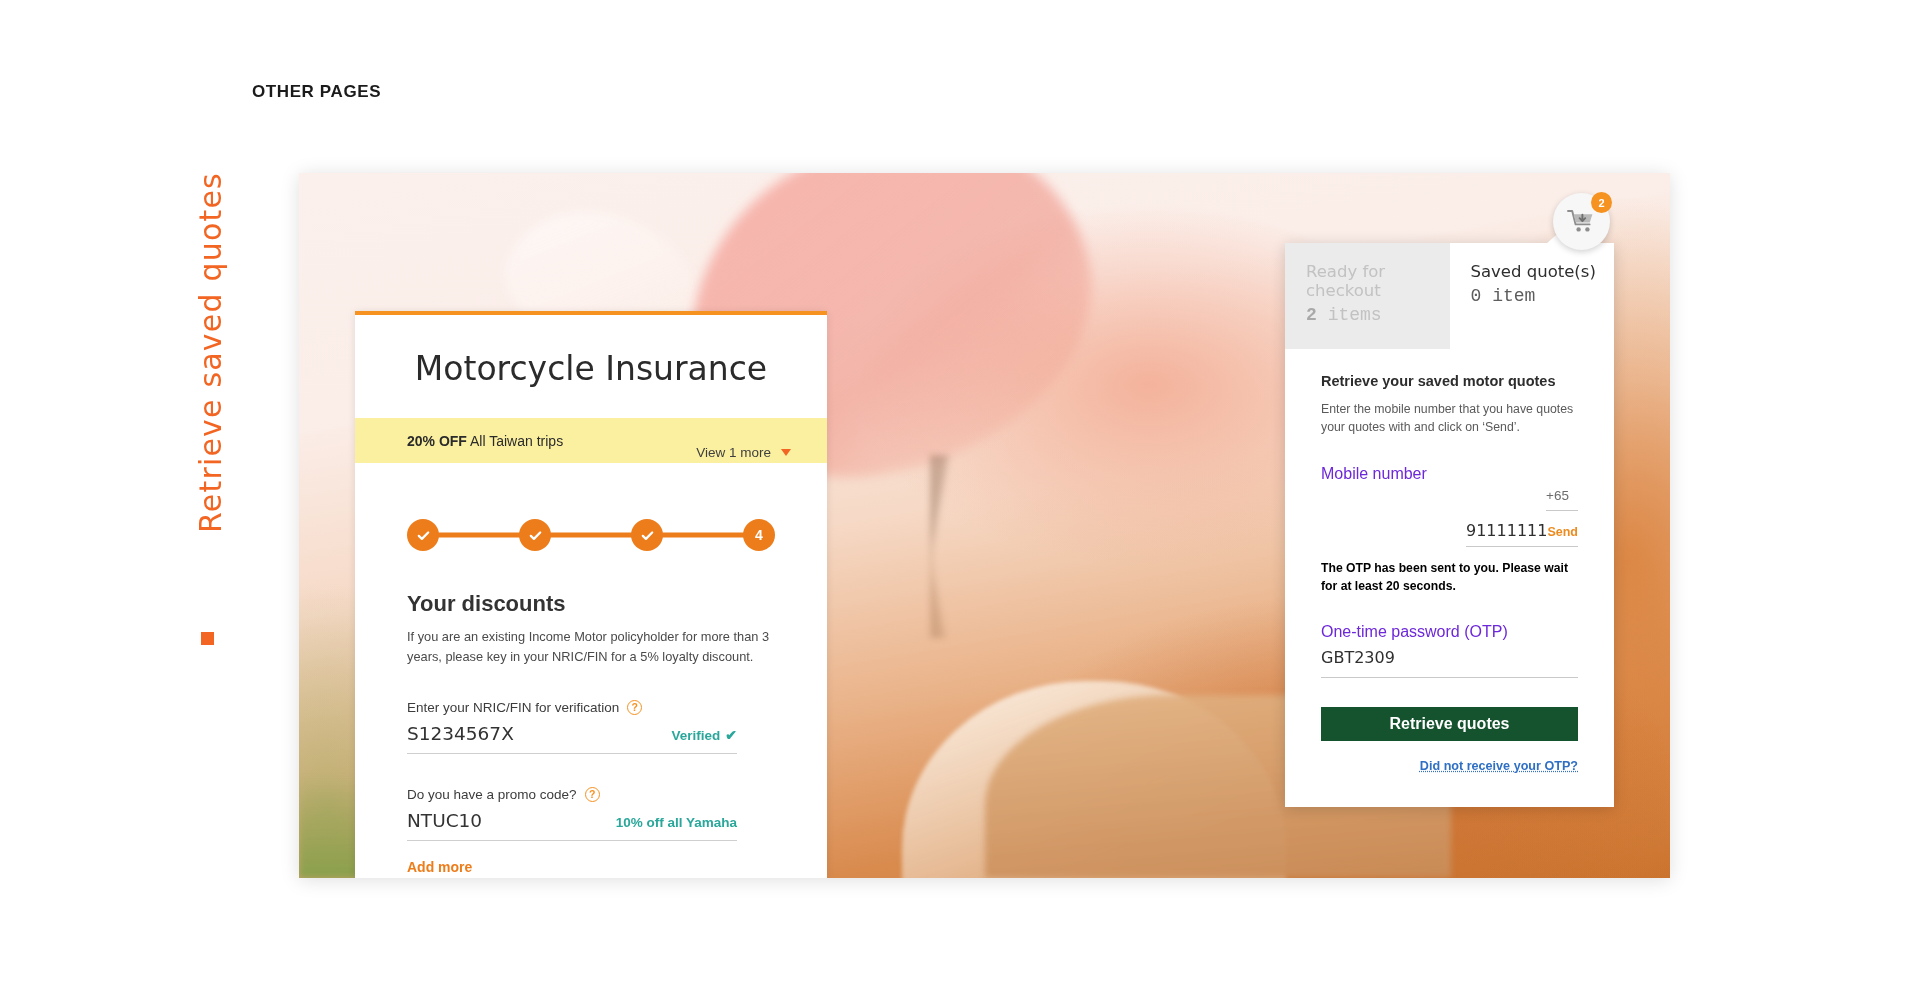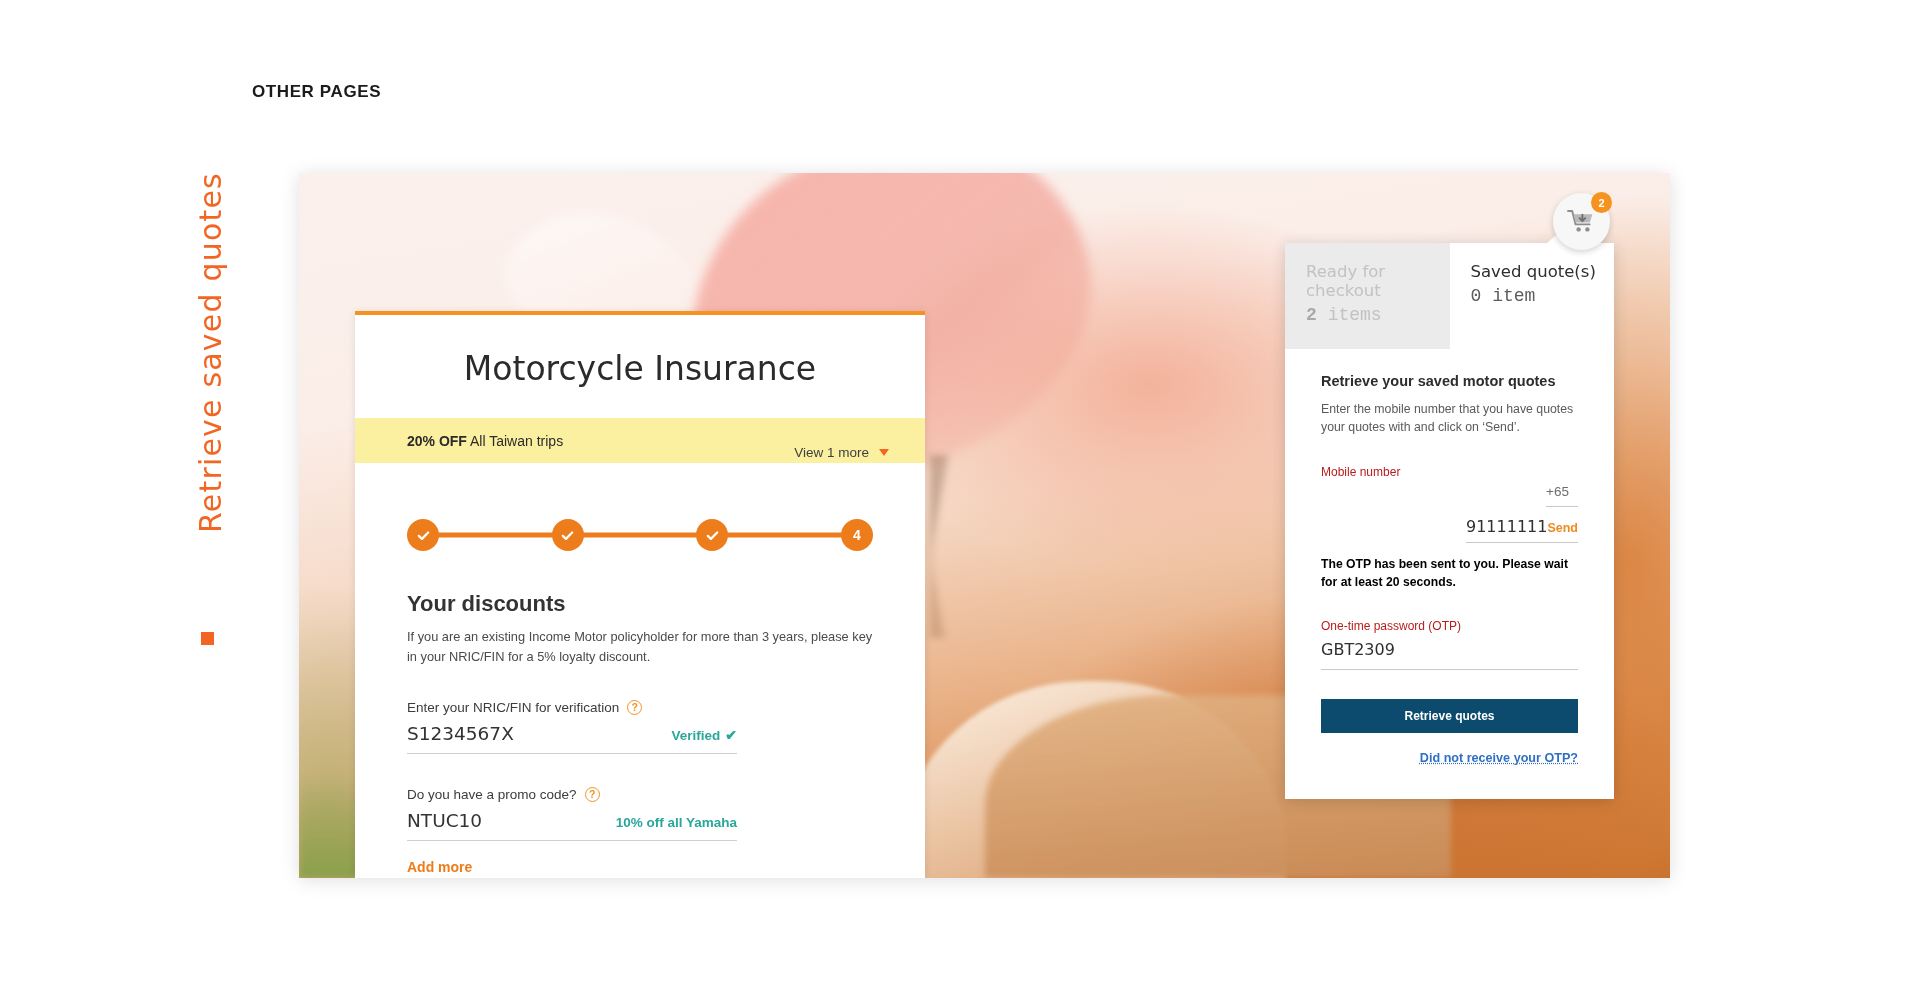--- a/index.html
+++ b/index.html
@@ -134,21 +134,21 @@
     width: 9%; height: 16%;
     background: linear-gradient(0deg, rgba(126,160,72,0.85), rgba(190,205,140,0) 90%);
     filter: blur(3px);
   }
 
   
   .quote-card {
     position: absolute;
     left: 56px;
     top: 138px;
-    width: 570px;
+    width: 472px;
     height: 567px;
     background: #ffffff;
     border-top: 4px solid #f59220;
     box-shadow: 0 1px 8px rgba(0,0,0,0.10);
     overflow: hidden;
   }
   .quote-title {
     text-align: center;
     font-size: 33px;
     font-weight: 400;
@@ -351,22 +351,22 @@
   .panel-h { font-size: 14.5px; font-weight: bold; color: #2d2d2d; }
   .panel-p {
     margin-top: 11px;
     font-size: 12.3px;
     line-height: 1.5;
     color: #5a5a5a;
   }
 
   .input-label {
     margin-top: 28px;
-    font-size: 12px;
-    color: #b91c1c;
+    font-size: 16px;
+    color: #6d28d9;
   }
   .mobile-row {
     margin-top: 5px;
     display: flex;
     align-items: flex-end;
     gap: 10px;
     flex-direction: column;
   }
   .prefix {
     font-size: 13.5px;
@@ -401,24 +401,24 @@
     margin-top: 7px;
     border-bottom: 1px solid #c9c9c9;
     padding-bottom: 10px;
   }
   .otp-value { font-size: 16px; color: #2f2f2f; font-family: "DejaVu Sans", sans-serif; }
 
   .retrieve-btn {
     margin-top: 29px;
     width: 100%;
     height: 34px;
-    background: #0c4a6e;
+    background: #14532d;
     color: #ffffff;
     border: none;
-    font-size: 12px;
+    font-size: 16px;
     font-weight: bold;
     font-family: "Liberation Sans", sans-serif;
     cursor: pointer;
   }
   .otp-link {
     display: block;
     margin-top: 18px;
     text-align: right;
     font-size: 12.6px;
     font-weight: bold;

